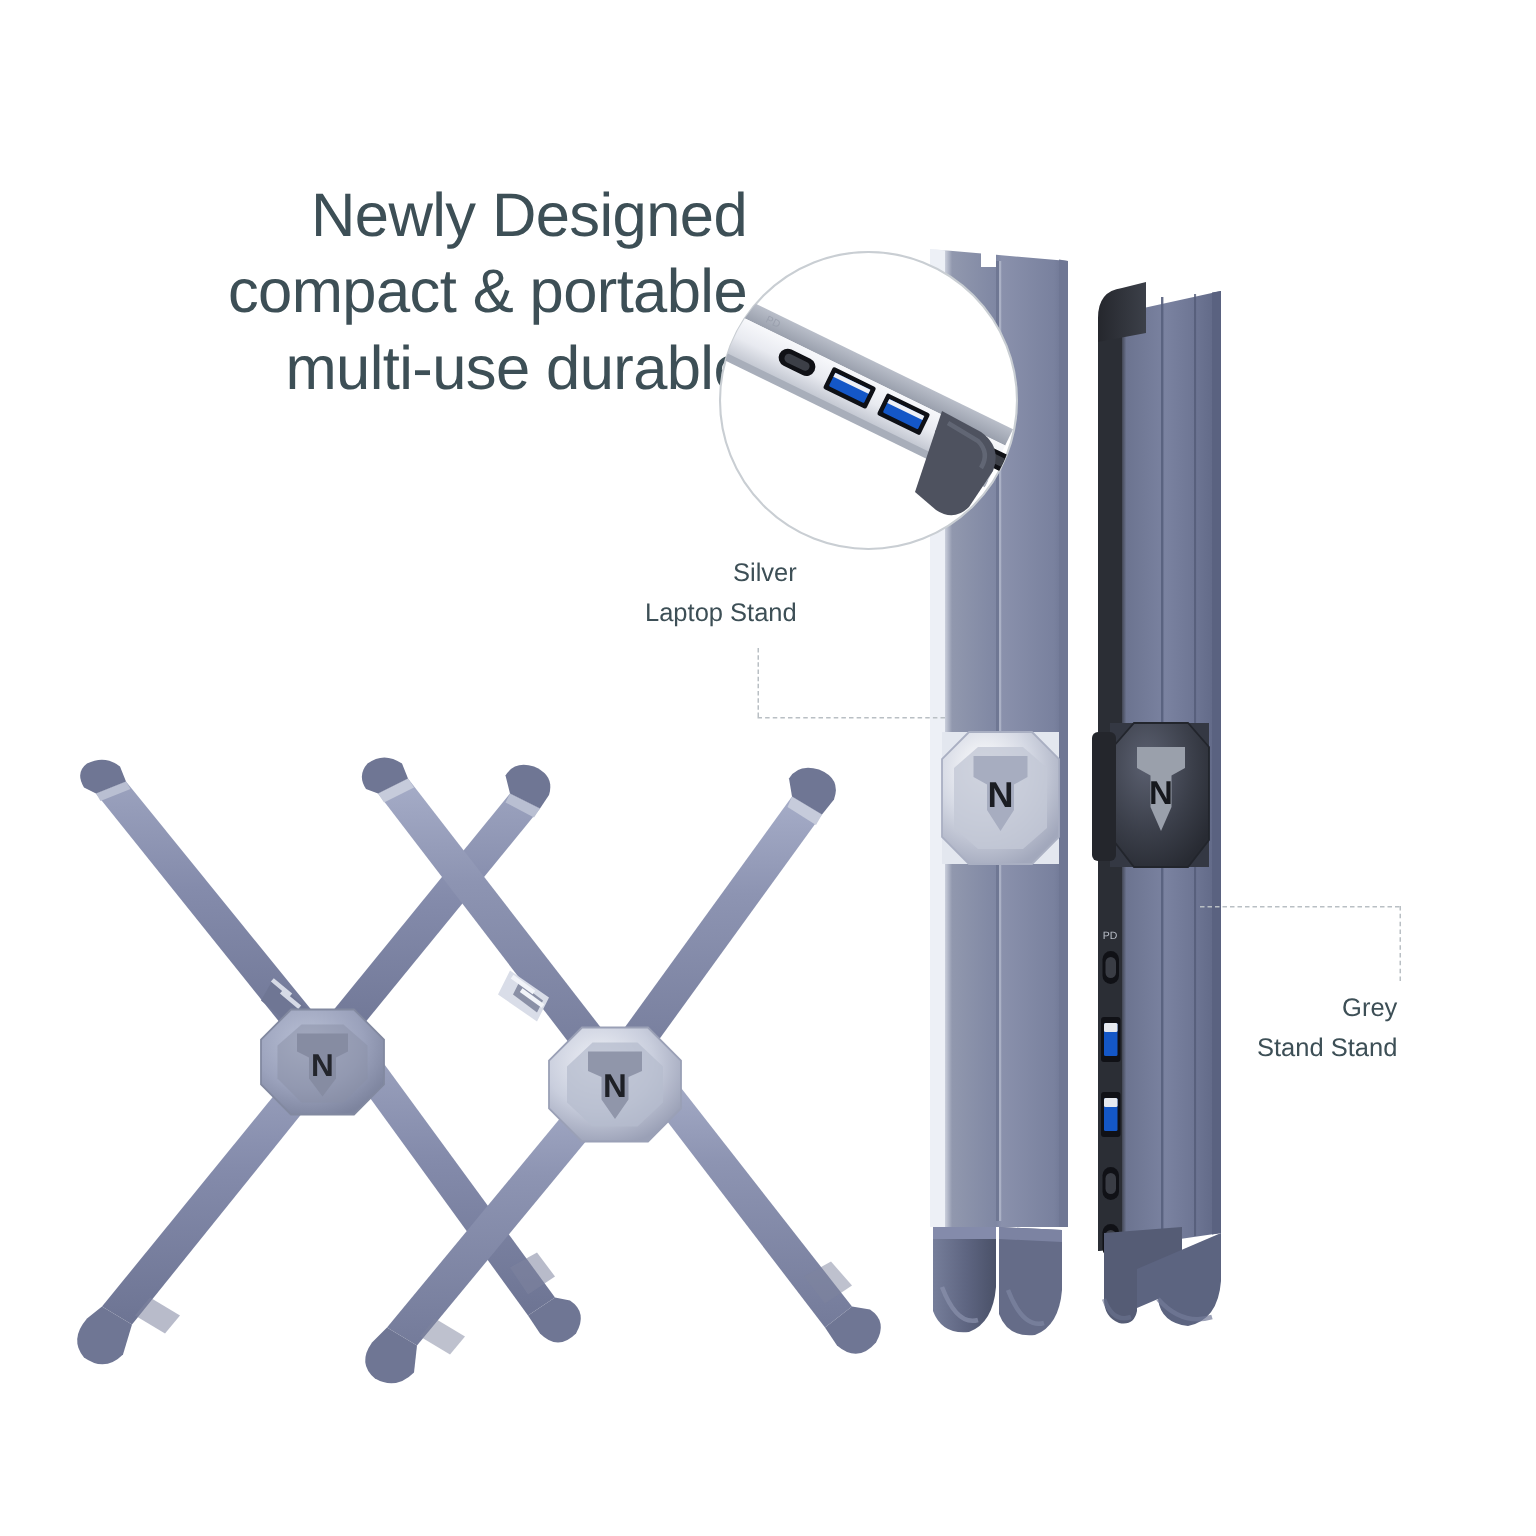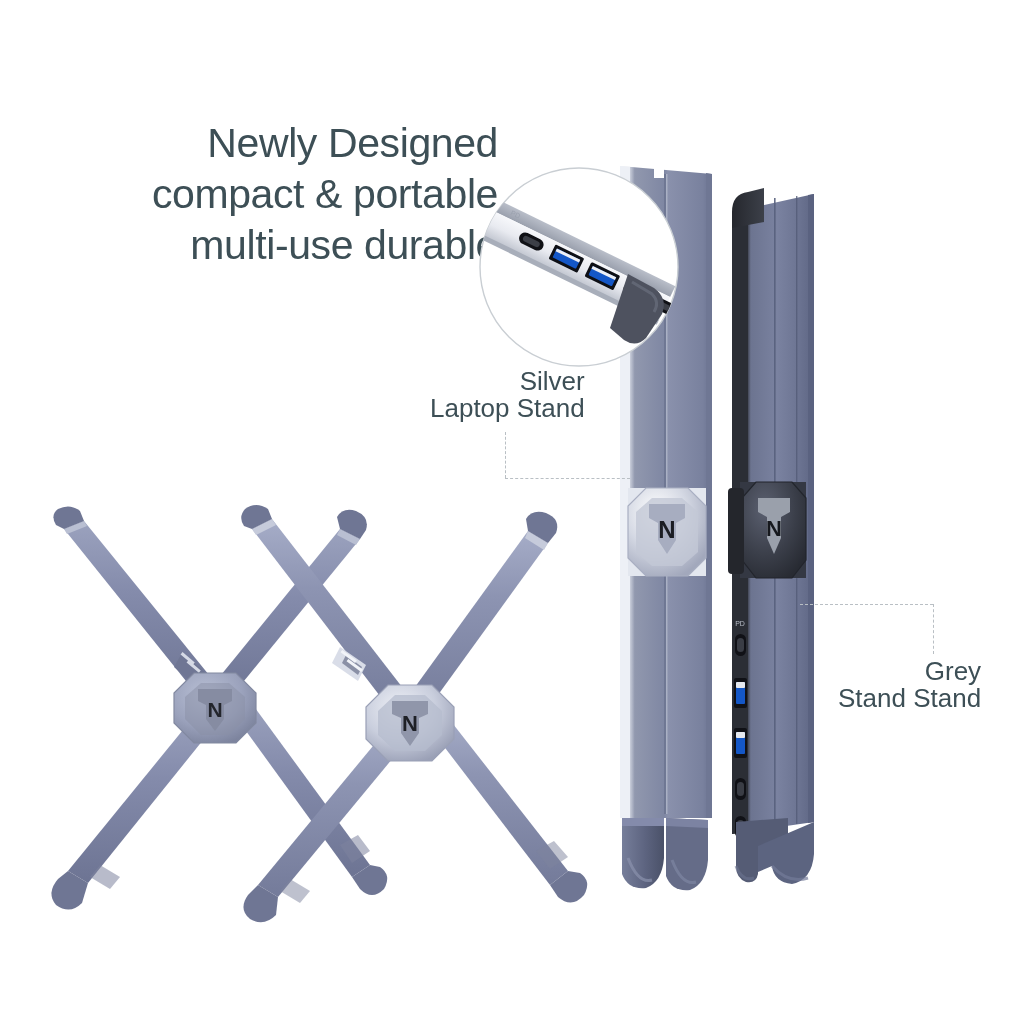--- a/index.html
+++ b/index.html
@@ -23,21 +23,21 @@
     line-height:51px;
     font-weight:300;
     letter-spacing:-0.4px;
     white-space:pre-line;
   }
 
   
   .callout{
     position:absolute;
     color:#3d4f56;
-    font-size:26px;
+    font-size:17px;
     line-height:27px;
     font-weight:300;
     white-space:pre-line;
   }
   #callout-silver{left:430px;top:368px;}
   #callout-grey{left:838px;top:658px;}
 
   
   .leader{position:absolute;}
   .leader .seg-v{

